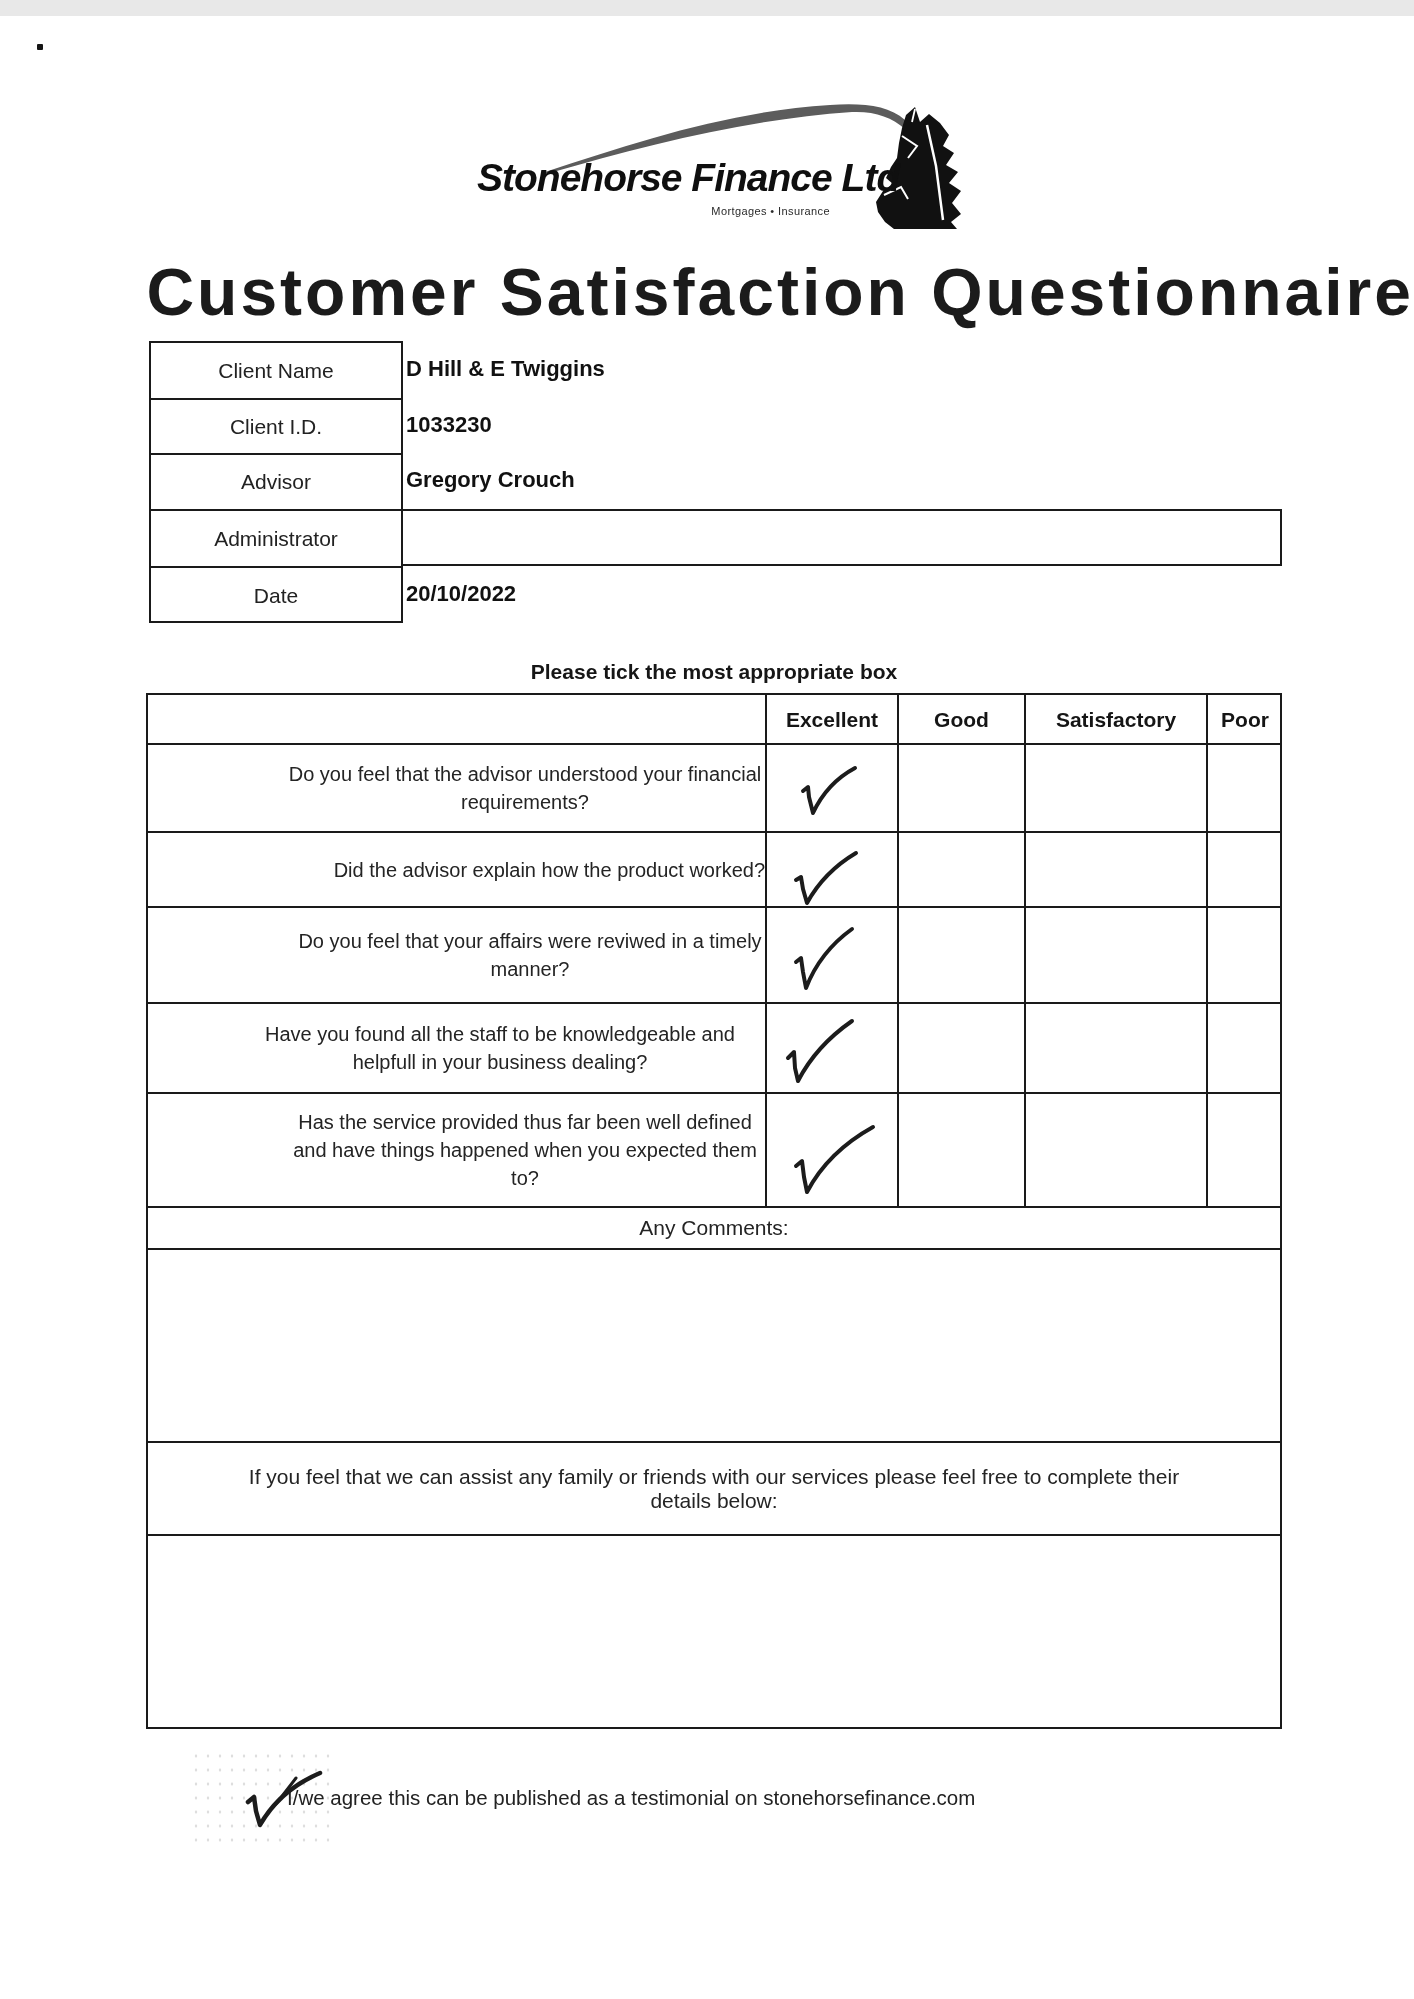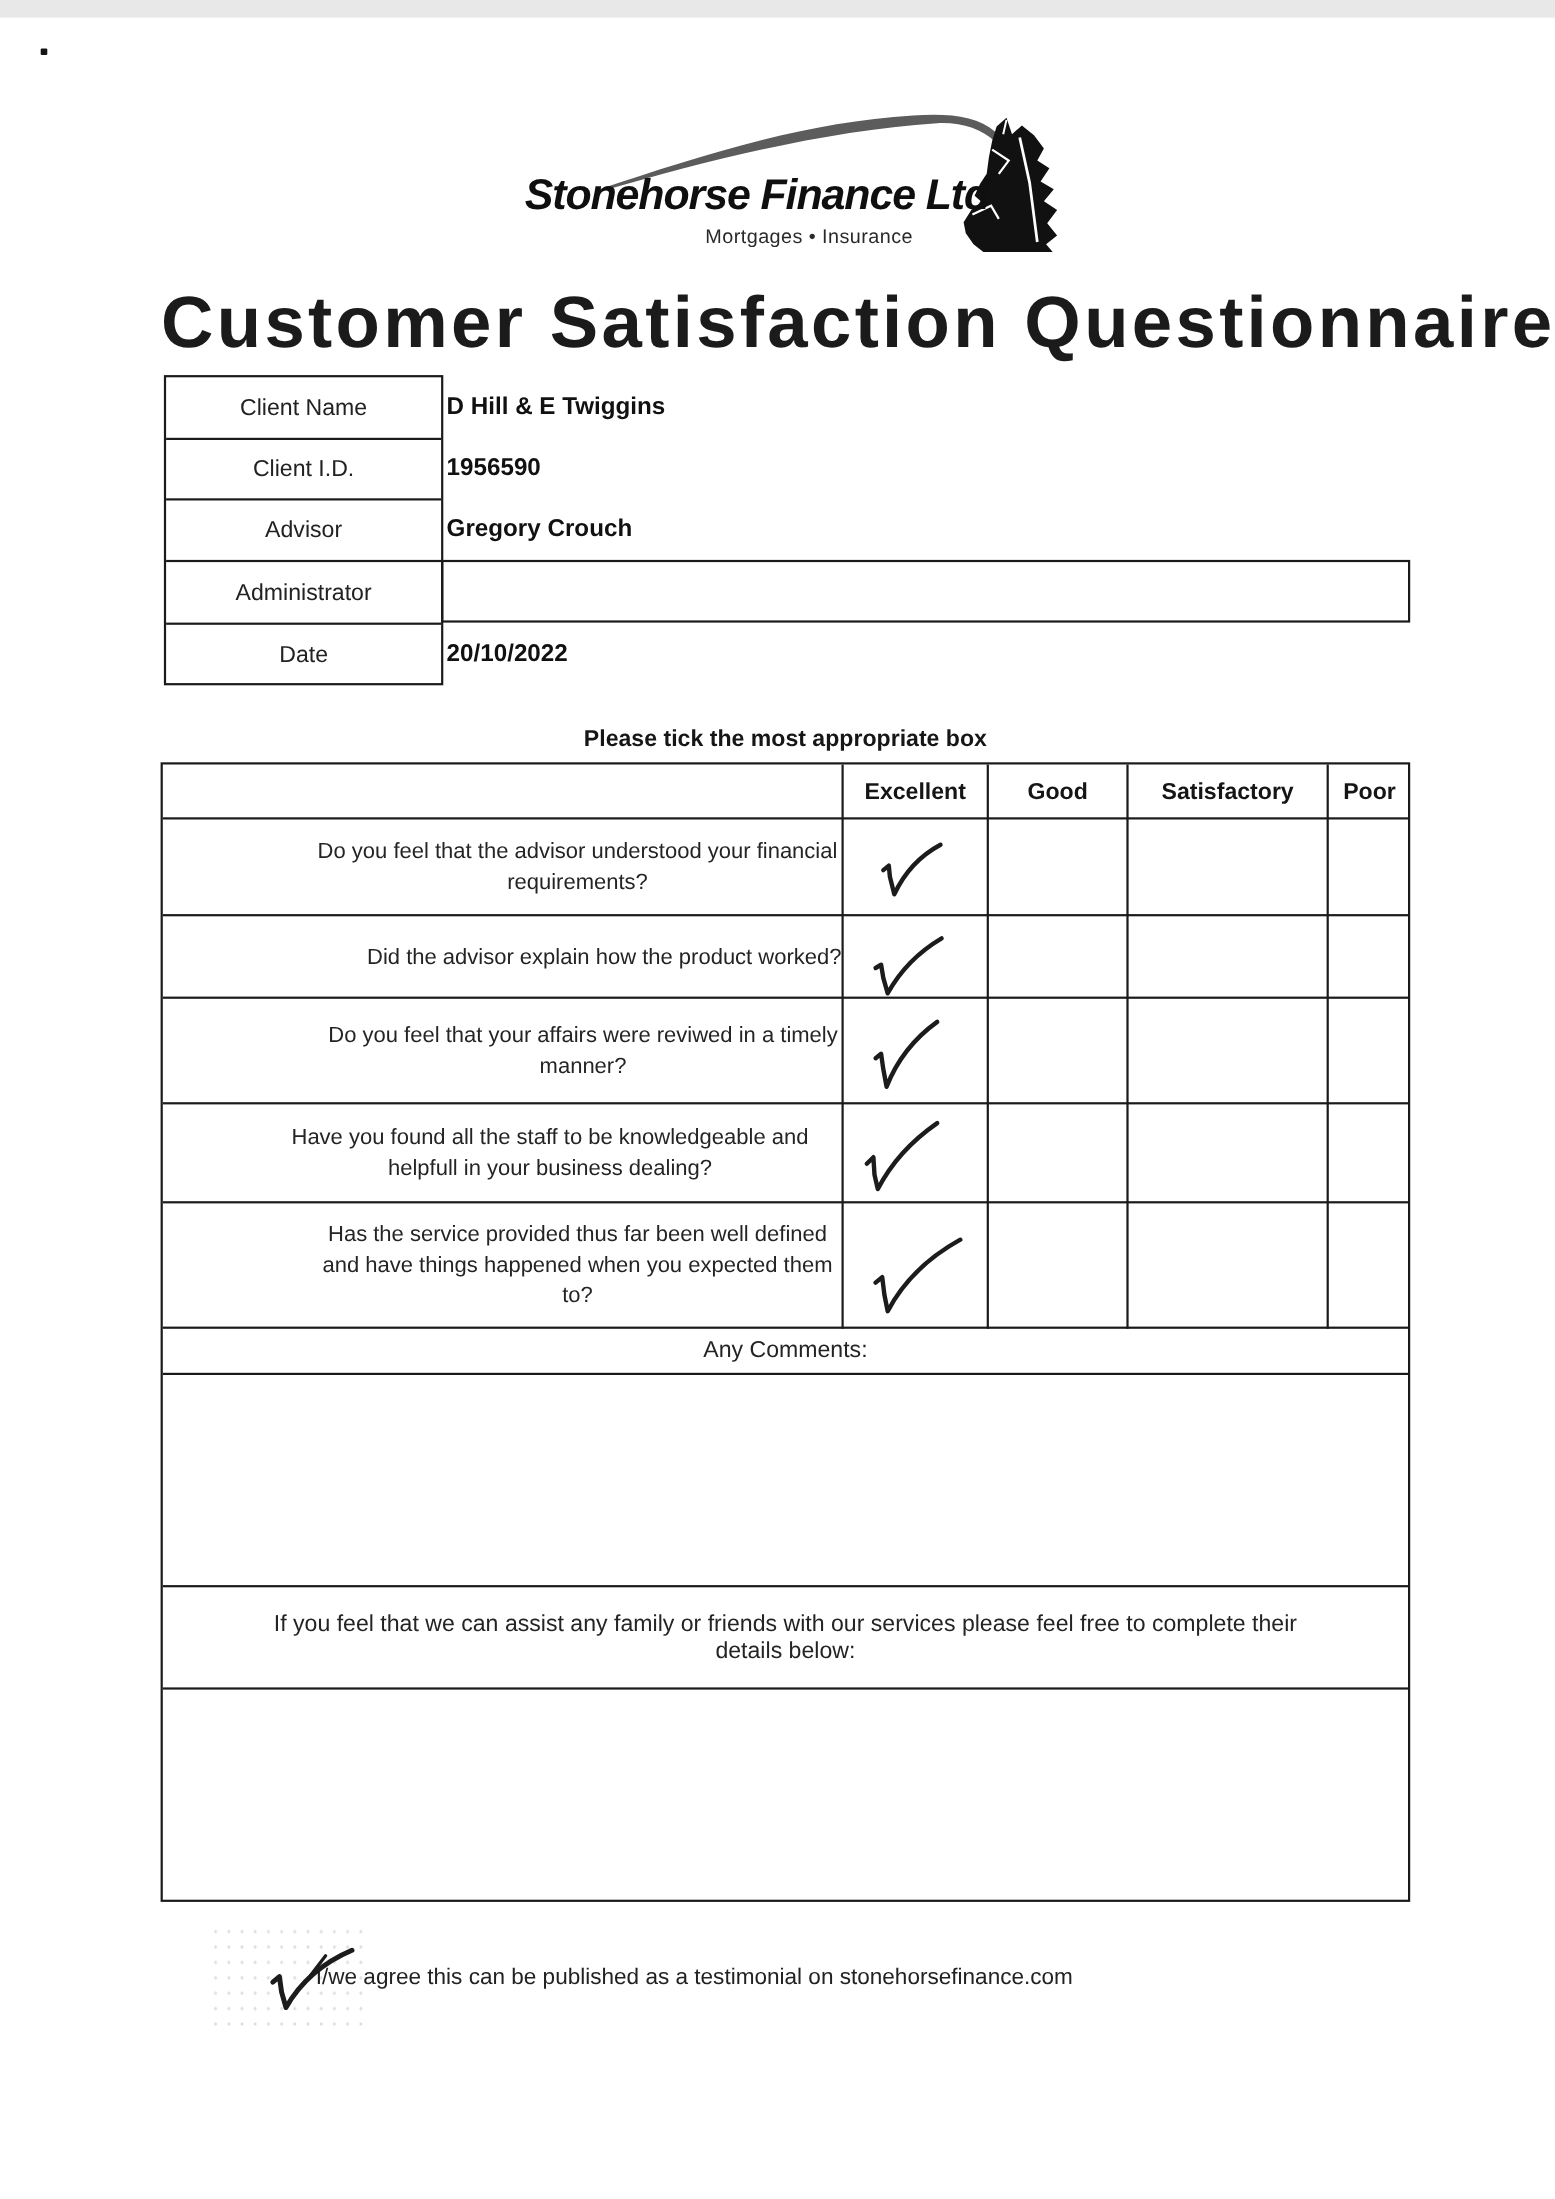--- a/index.html
+++ b/index.html
@@ -14,21 +14,21 @@
   .scan-dot{left:37px;top:28px;width:6px;height:6px;background:#151515;border-radius:1px;}
   
   .logo-art{left:400px;top:70px;width:580px;height:160px;}
   .logo-text{
     left:477px;top:140px;width:420px;
     font-style:italic;font-weight:bold;font-size:39px;letter-spacing:-1px;
     color:#0f0f0f;white-space:nowrap;
   }
   .logo-tagline{
     left:600px;top:189px;width:230px;text-align:right;
-    font-size:18px;color:#2a2a2a;letter-spacing:.4px;white-space:nowrap;
+    font-size:11px;color:#2a2a2a;letter-spacing:.4px;white-space:nowrap;
   }
   
   .doc-title{
     left:0;top:238px;width:1414px;text-align:right;
     font-weight:bold;font-size:66px;letter-spacing:3px;color:#1b1b1b;
     font-family:"Liberation Sans","DejaVu Sans",sans-serif;white-space:nowrap;
   }
   
   .client-table{left:149px;top:325px;width:254px;height:282px;border:2px solid #1a1a1a;box-sizing:border-box;}
   .client-table .hline{position:absolute;left:0;width:100%;height:2px;background:#1a1a1a;}
@@ -98,21 +98,21 @@
     <div class="client-label" style="top:0;line-height:55px">Client Name</div>
     <div class="client-label" style="top:57px;line-height:53px">Client I.D.</div>
     <div class="client-label" style="top:112px;line-height:54px">Advisor</div>
     <div class="client-label" style="top:168px;line-height:55px">Administrator</div>
     <div class="client-label" style="top:225px;line-height:55px">Date</div>
   </div>
 
   <div class="abs admin-box"></div>
 
   <div class="abs client-value" style="top:325px;line-height:55px">D Hill &amp; E Twiggins</div>
-  <div class="abs client-value" style="top:382px;line-height:53px">1956590</div>
+  <div class="abs client-value" style="top:382px;line-height:53px">1033230</div>
   <div class="abs client-value" style="top:437px;line-height:54px">Gregory Crouch</div>
   <div class="abs client-value" style="top:550px;line-height:55px">20/10/2022</div>
 
   <div class="abs tick-instruction">Please tick the most appropriate box</div>
 
   <div class="abs ratings">
 
     <div class="hline" style="top:48px"></div>
     <div class="hline" style="top:136px"></div>
     <div class="hline" style="top:211px"></div>

